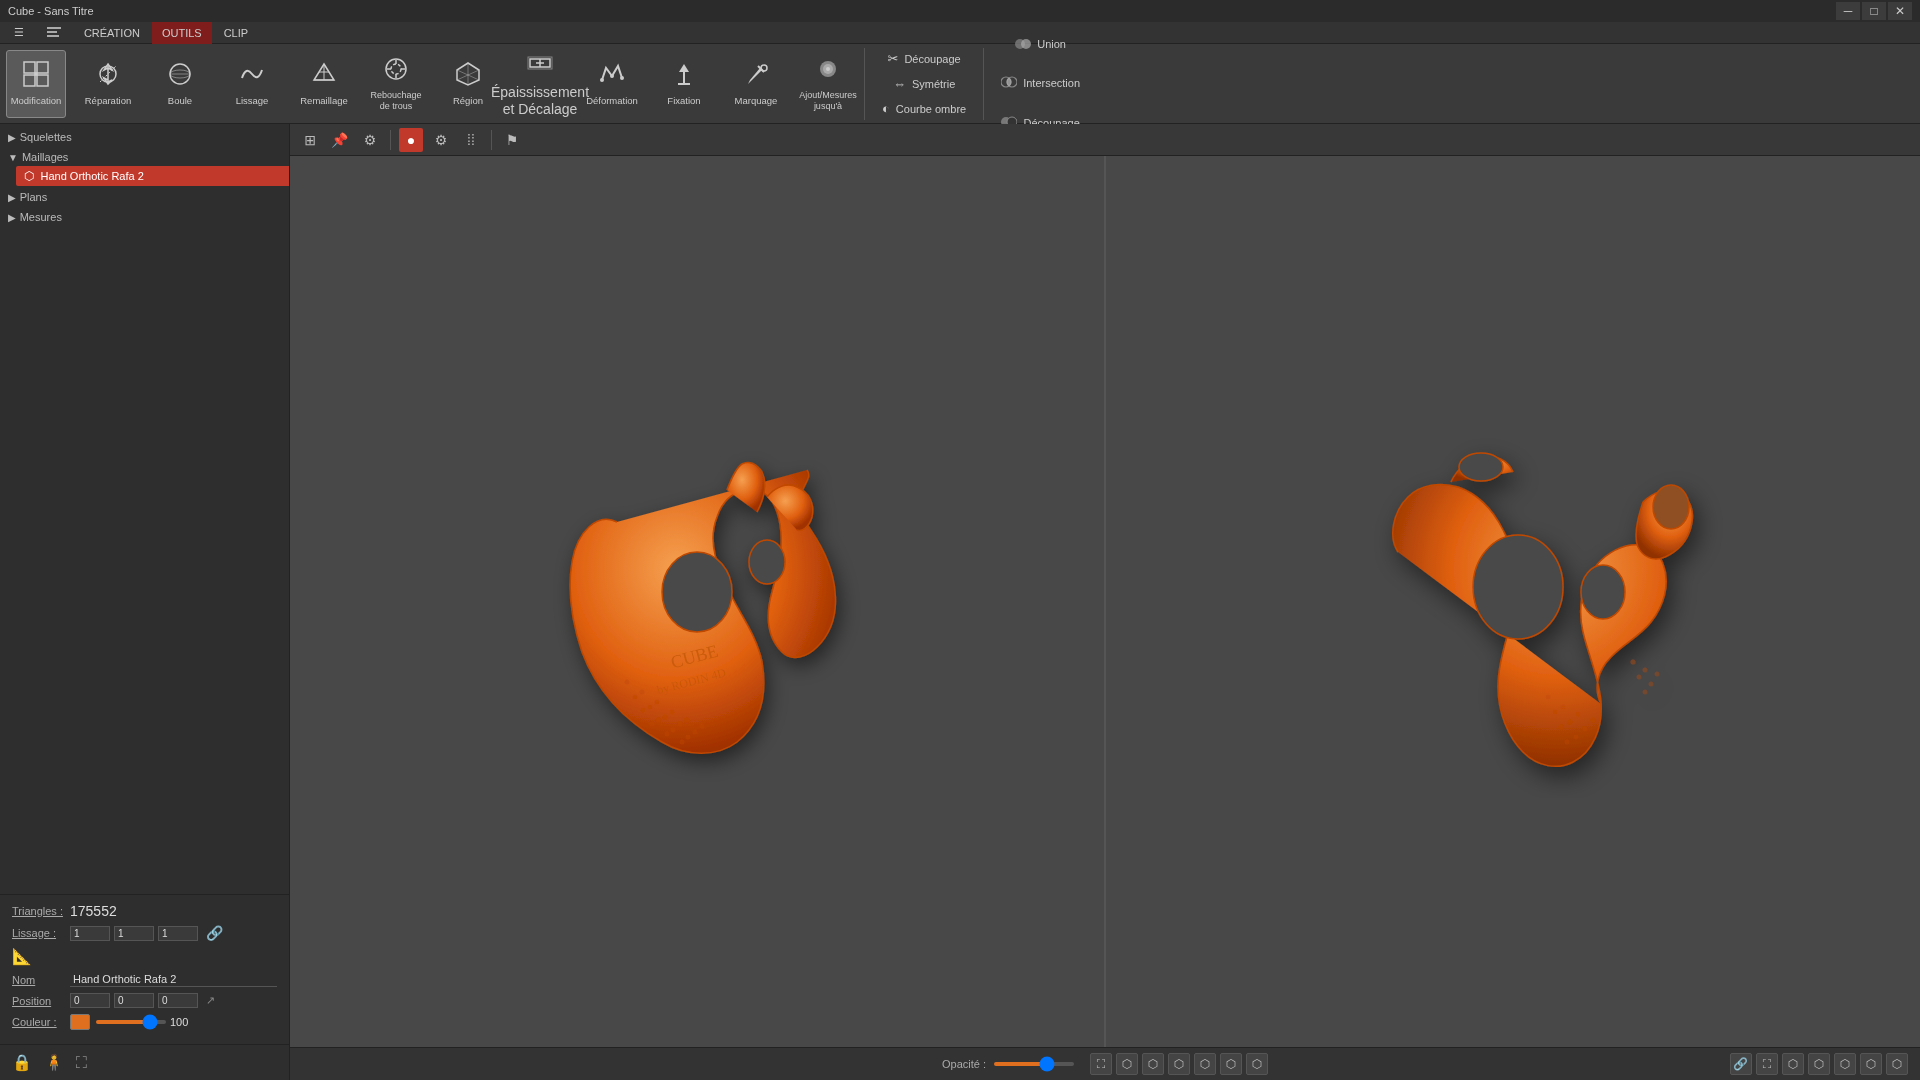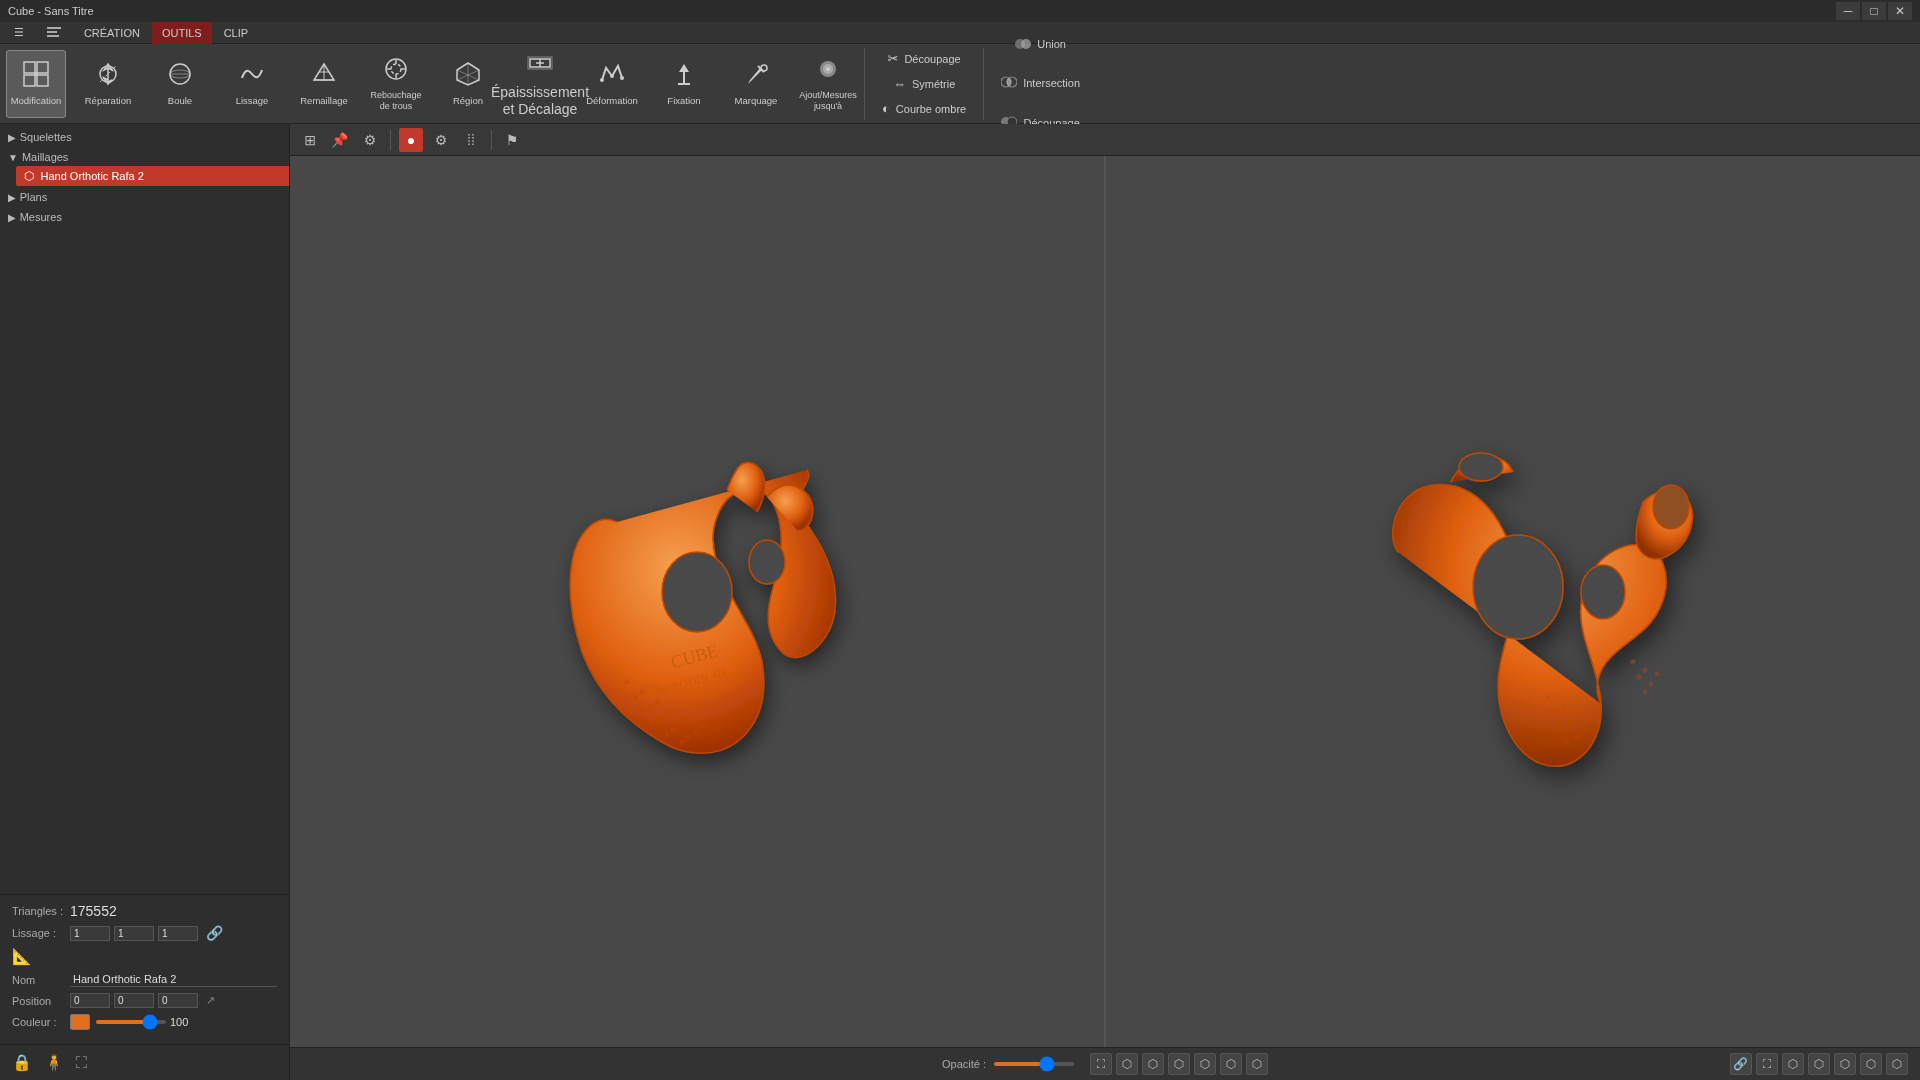--- a/index.html
+++ b/index.html
@@ -167,20 +167,21 @@
     .prop-row {
       display: flex;
       align-items: center;
       margin-bottom: 6px;
       font-size: 11px;
     }
     .prop-label {
       width: 58px;
       color: #aaa;
       font-size: 11px;
+      text-decoration: underline;
     }
     .prop-value {
       color: #ddd;
       font-size: 14px;
     }
     .prop-input {
       width: 40px;
       background: #3a3a3a;
       border: 1px solid #555;
       color: #ddd;

